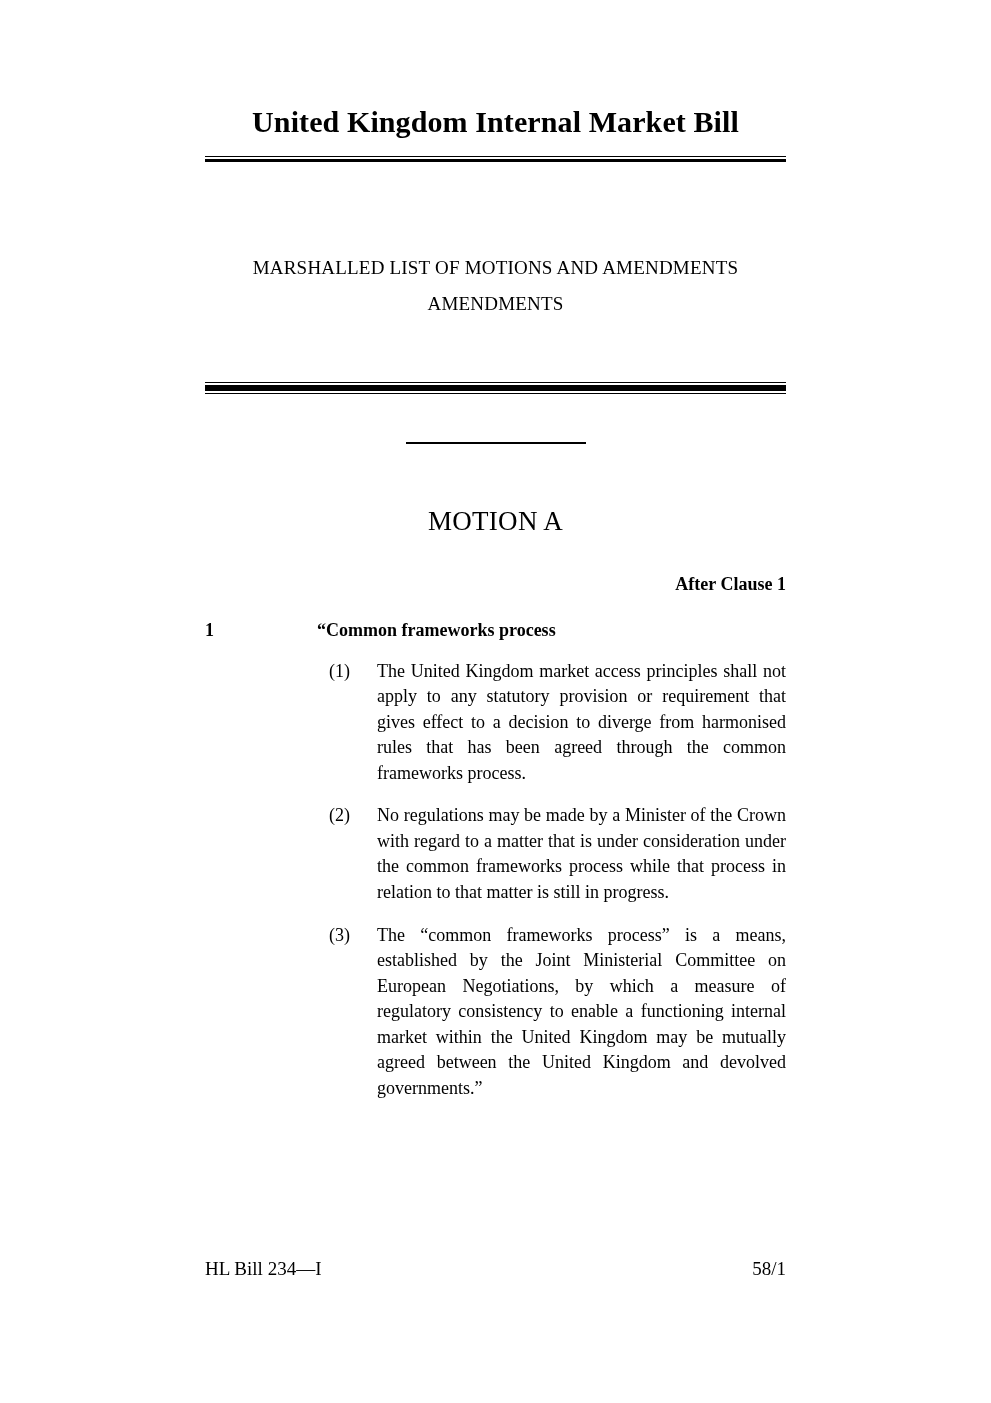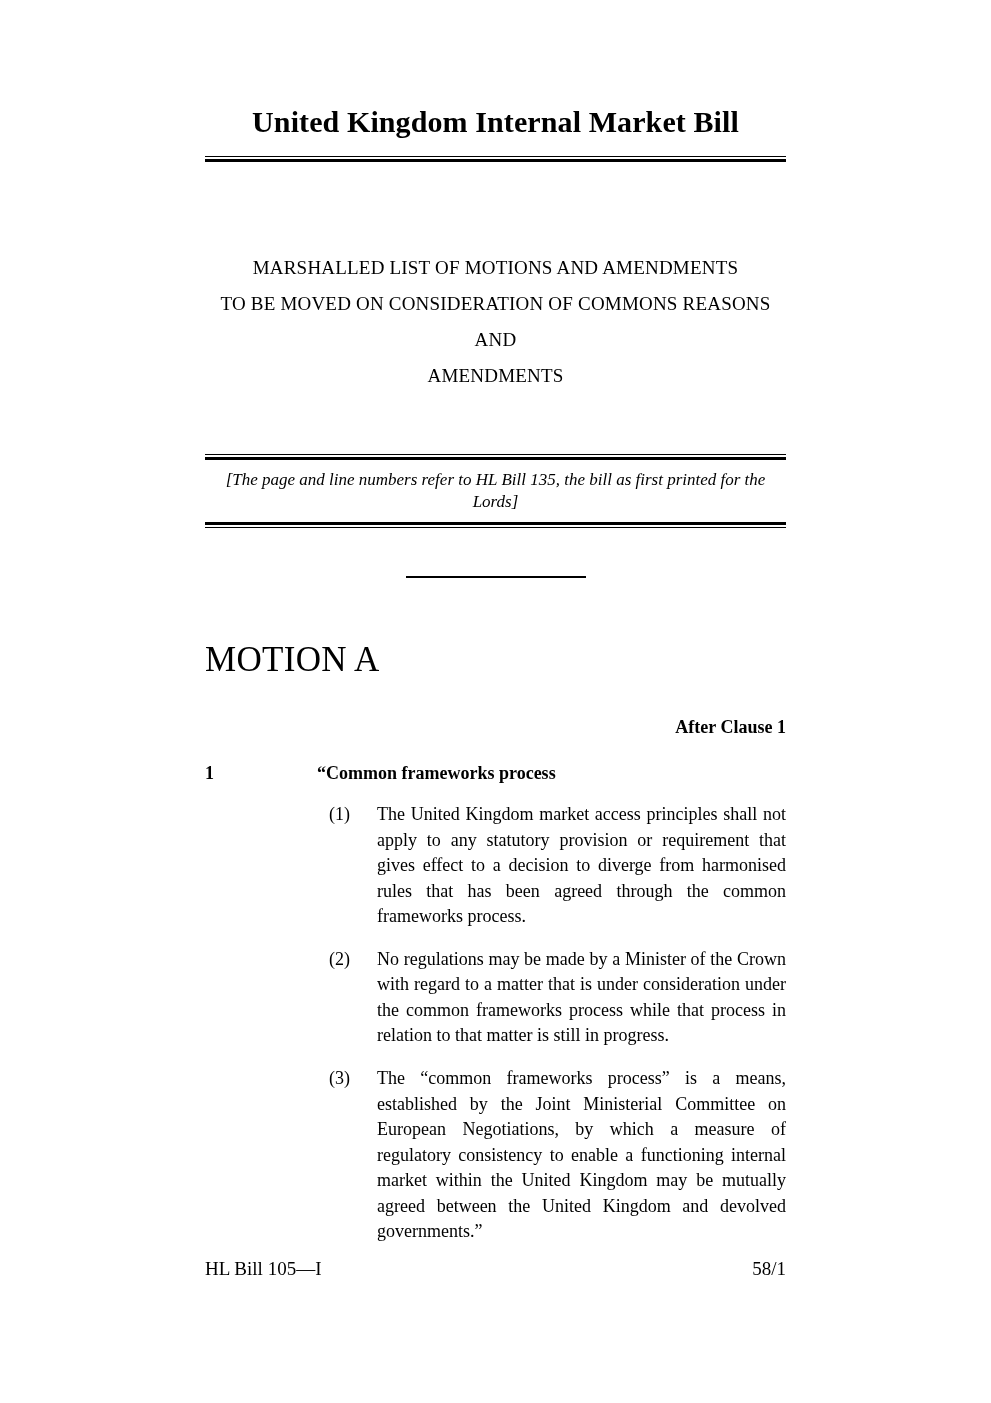--- a/index.html
+++ b/index.html
@@ -99,22 +99,22 @@
     font-size: 17px;
     line-height: 1.3;
     padding: 9px 0 9px 0;
   }
 
   
   .motion-sep {
     margin-top: 48px;
   }
   .motion-title {
-    text-align: left;
-    font-size: 35px;
+    text-align: center;
+    font-size: 27px;
     margin-top: 62px;
     line-height: 1.15;
     letter-spacing: 0.3px;
   }
   .motion-sub {
     text-align: center;
     font-size: 18px;
     margin-top: 22px;
     letter-spacing: 0.2px;
   }
@@ -202,31 +202,29 @@
     <h1 class="doc-title">United Kingdom Internal Market Bill</h1>
 
     <div class="rule-double-thin-thick">
       <div class="r1"></div>
       <div class="r-gap"></div>
       <div class="r2"></div>
     </div>
 
     <div class="subtitle-block">
       <span class="subtitle-line">MARSHALLED LIST OF MOTIONS AND AMENDMENTS</span>
-      <span class="subtitle-line">TO BE MOVED ON CONSIDERATION OF COMMONS REASONS AND</span>
       <span class="subtitle-line">AMENDMENTS</span>
     </div>
 
     <div class="note-box">
       <div class="rule-double-thin-thick">
         <div class="r1"></div>
         <div class="r-gap"></div>
         <div class="r2"></div>
       </div>
-      <div class="note-text">[The page and line numbers refer to HL Bill 135, the bill as first printed for the Lords]</div>
       <div class="rule-double-thick-thin">
         <div class="r1"></div>
         <div class="r-gap"></div>
         <div class="r2"></div>
       </div>
     </div>
 
     <div class="motion-sep">
       <div class="short-rule"></div>
     </div>
@@ -254,16 +252,16 @@
             <span class="sub-num">(3)</span>
             <span class="sub-text">The “common frameworks process” is a means, established by the Joint Ministerial Committee on European Negotiations, by which a measure of regulatory consistency to enable a functioning internal market within the United Kingdom may be mutually agreed between the United Kingdom and devolved governments.”</span>
           </div>
         </div>
       </div>
     </div>
 
   </div>
 
   <div class="footer">
-    <span>HL Bill 105—I</span>
+    <span>HL Bill 234—I</span>
     <span>58/1</span>
   </div>
 </div>
 
 </body></html>

